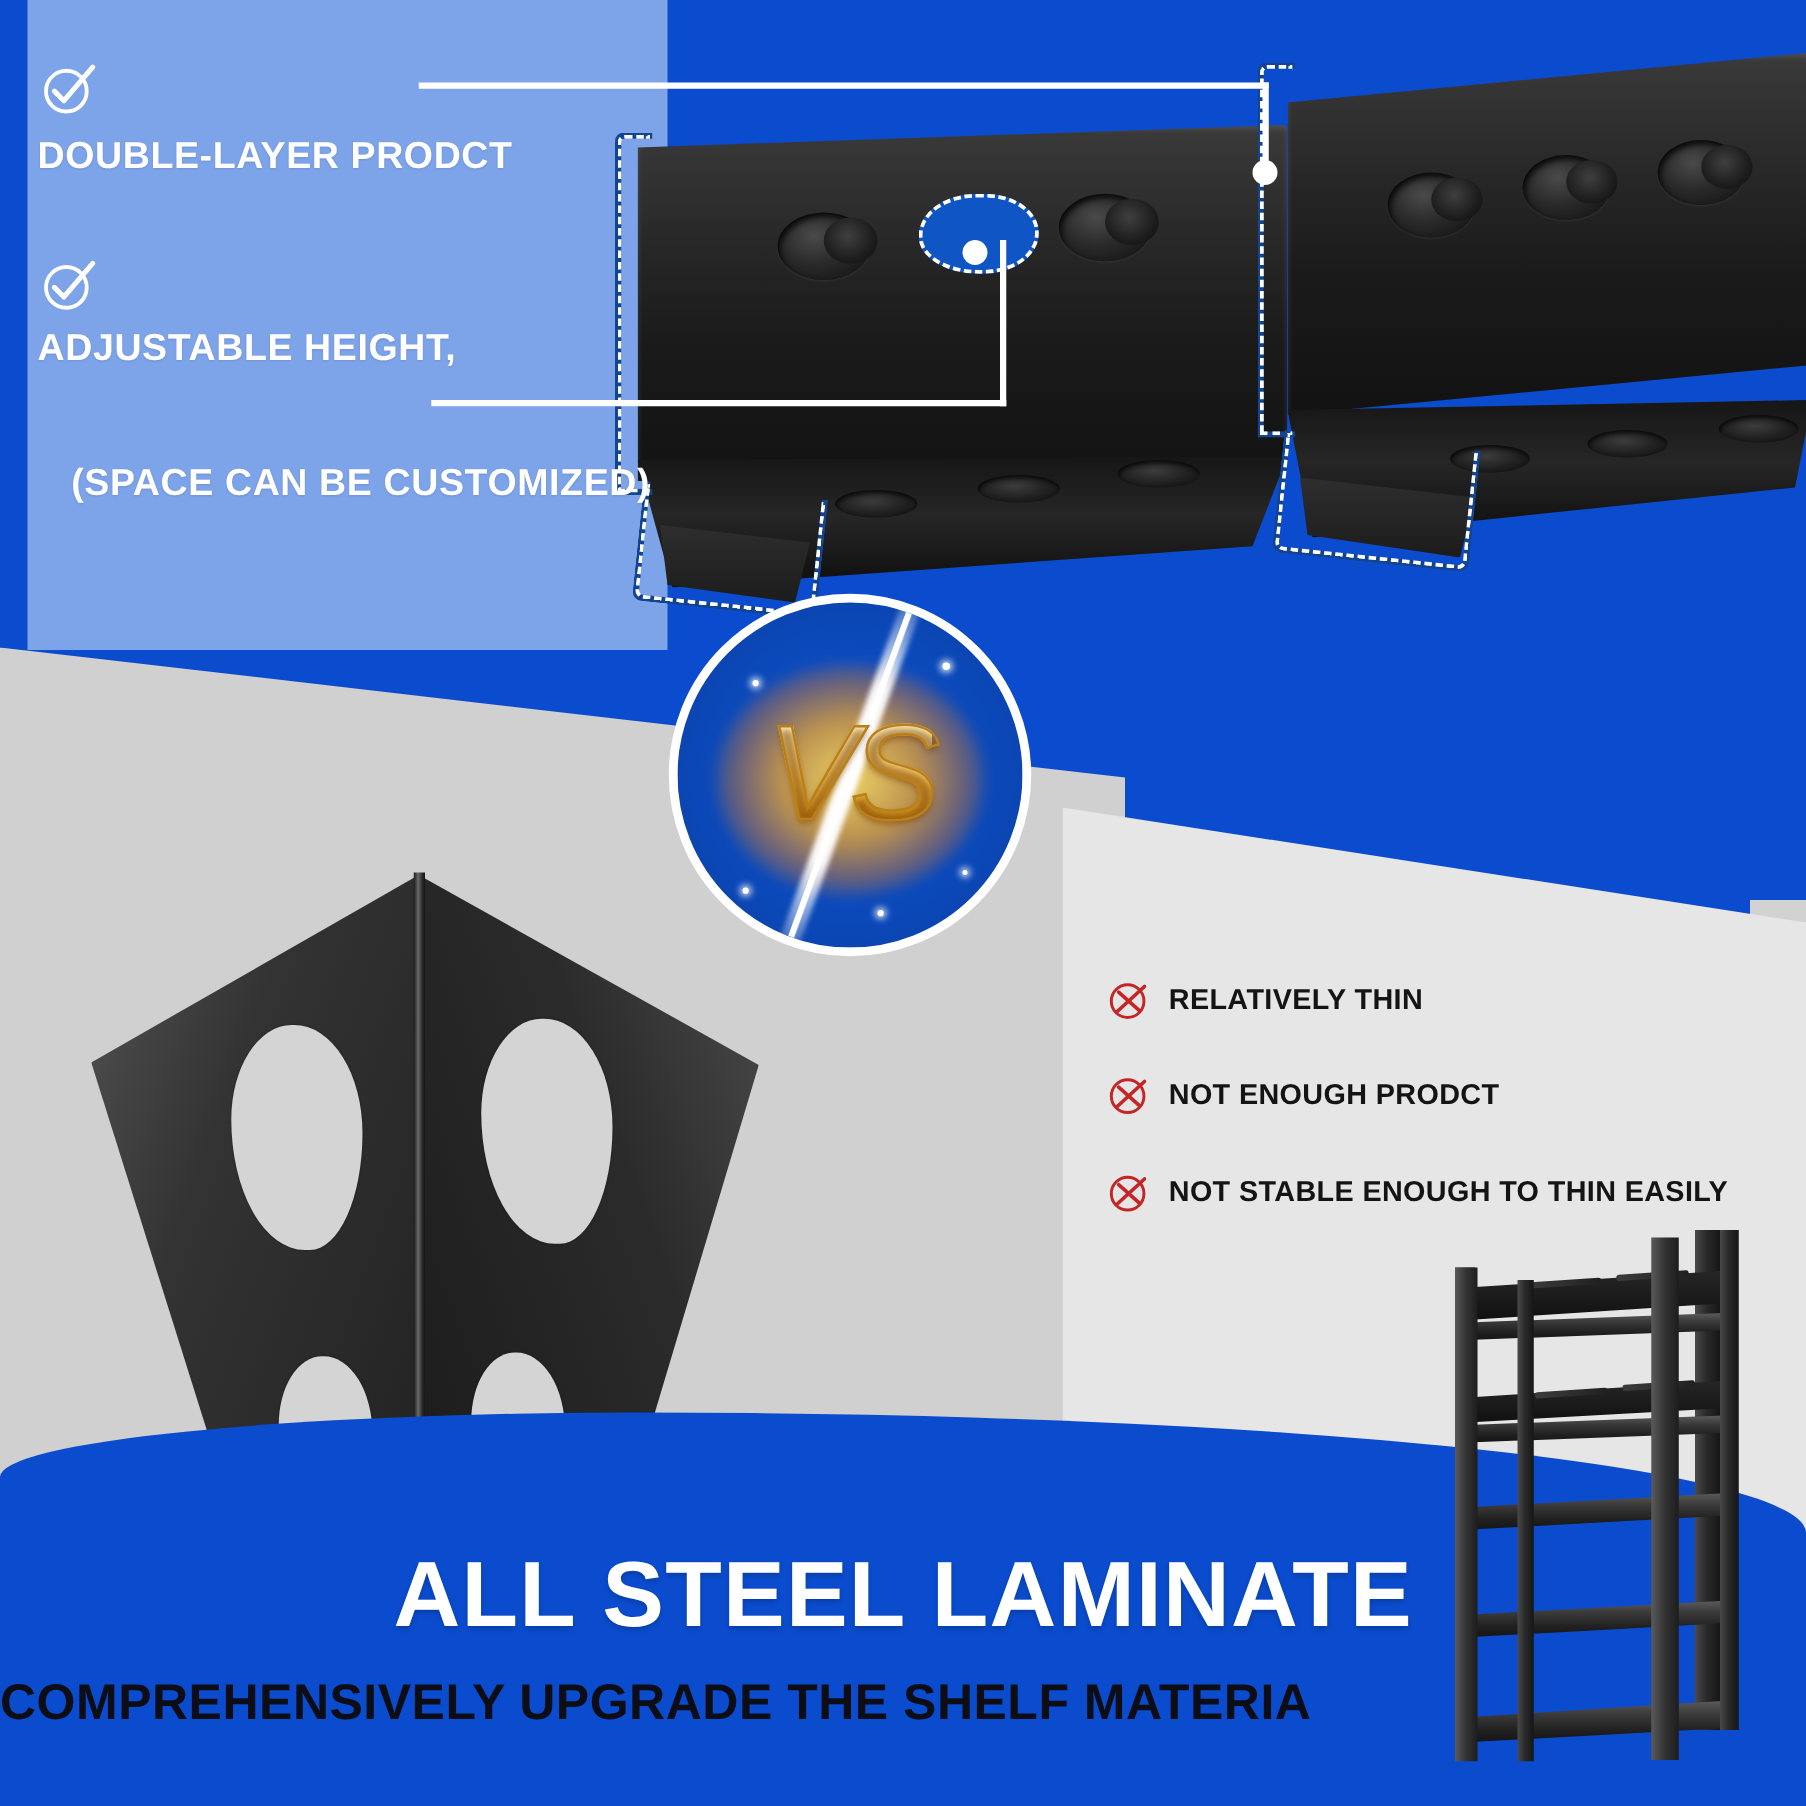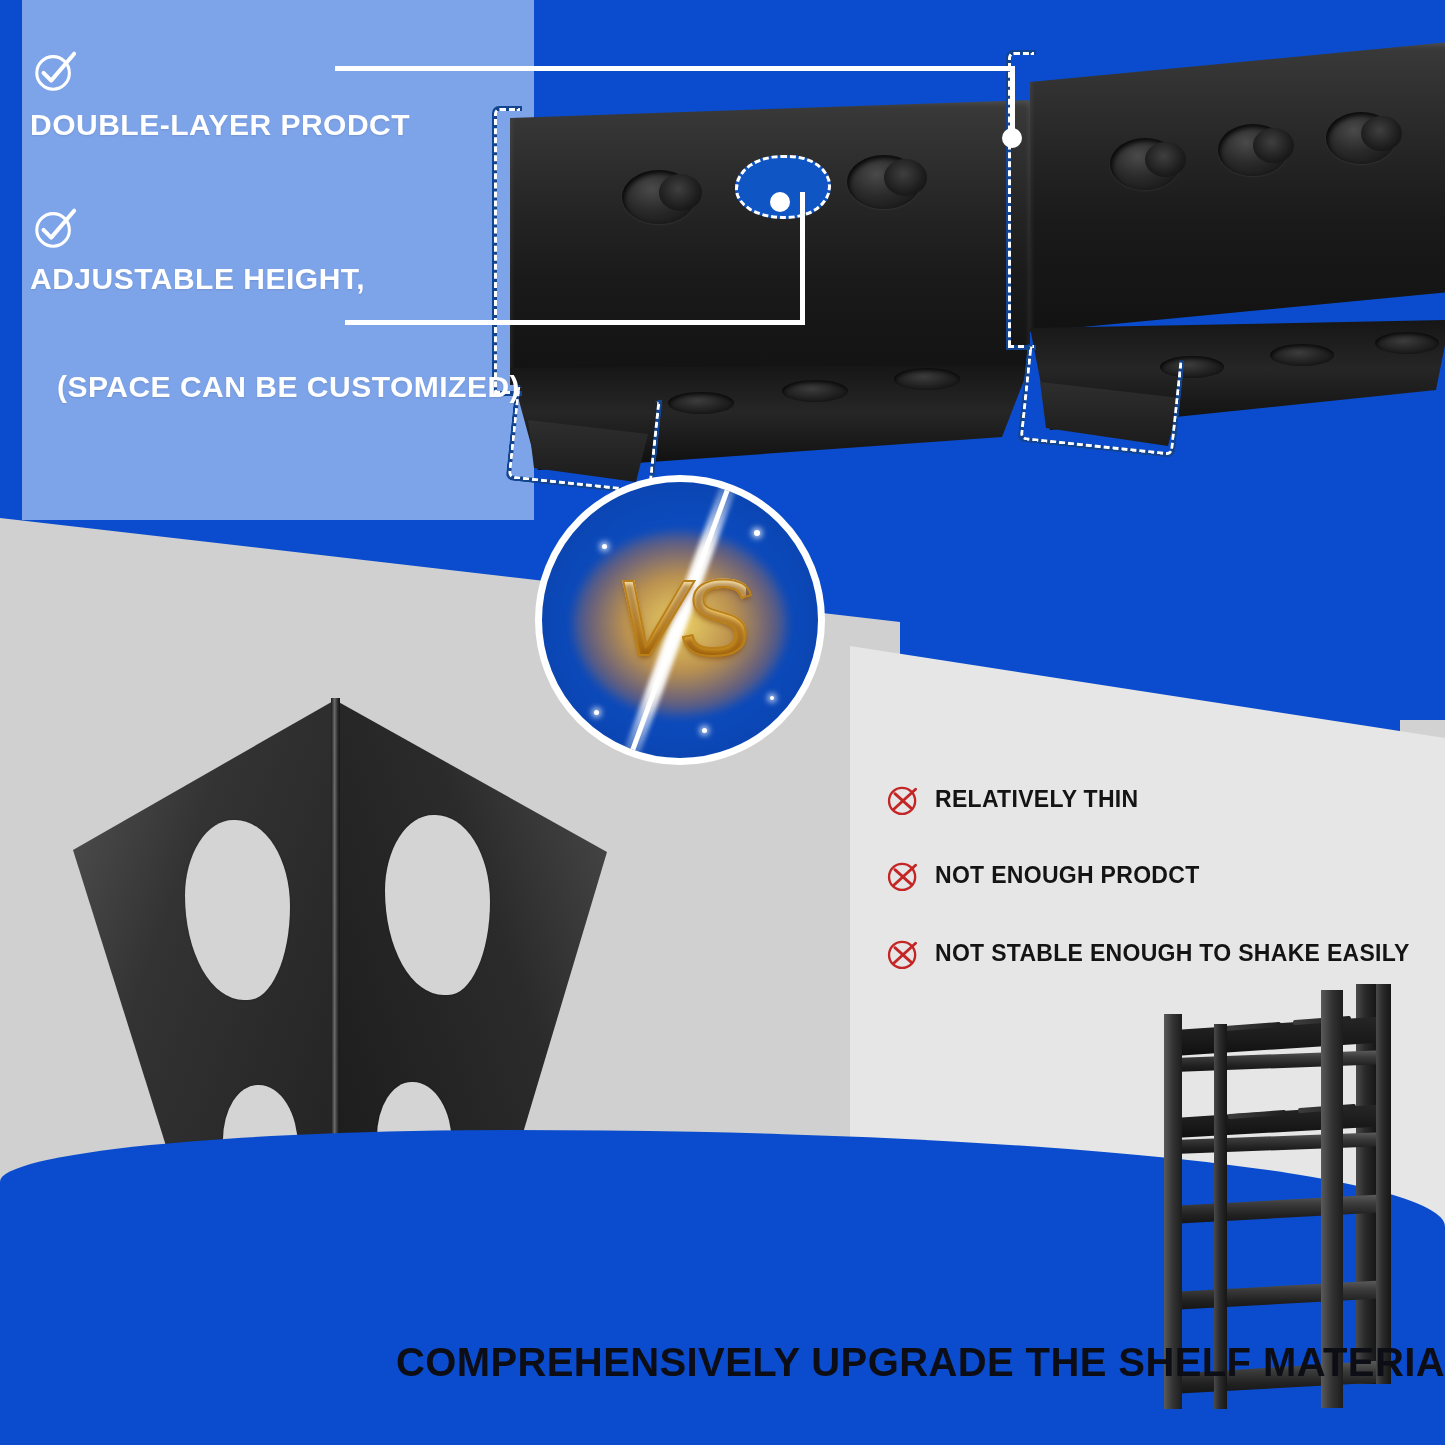--- a/index.html
+++ b/index.html
@@ -258,21 +258,21 @@
   }
   .title-main {
     position:absolute; left:0; right:0; top:1233px;
     text-align:center;
     font-size:74px; font-weight:bold; color:#ffffff;
     letter-spacing:1px;
     text-shadow:0 2px 4px rgba(0,0,0,.18);
   }
   .title-sub {
     position:absolute; left:0; right:0; top:1340px;
-    text-align:right;
+    text-align:left;
     font-size:40px; font-weight:bold; color:#0d0d16;
     letter-spacing:.4px;
   }
 </style>
 </head>
 <body>
 
 <div id="stage">
 
   <div class="top-blue"></div>
@@ -407,21 +407,21 @@
     </div>
 
     <div class="neg-item">
       <span class="x-ico" style="left:885px;top:936px;">
         <svg viewBox="0 0 40 40" width="36" height="36">
           <circle cx="19" cy="21" r="14.5" fill="none" stroke="#c42525" stroke-width="2.6"></circle>
           <path d="M10 30 L34 8" fill="none" stroke="#c42525" stroke-width="3.2" stroke-linecap="round"></path>
           <path d="M11 13 L29 29" fill="none" stroke="#c42525" stroke-width="3.2" stroke-linecap="round"></path>
         </svg>
       </span>
-      <span class="neg-text" style="left:935px;top:940px;">NOT STABLE ENOUGH TO SHAKE EASILY</span>
+      <span class="neg-text" style="left:935px;top:940px;">NOT STABLE ENOUGH TO THIN EASILY</span>
     </div>
 
   </div>
 
   <div class="bottom-banner"></div>
   <div class="bottom-banner-fill"></div>
 
   <div class="shelf-wrap">
 
     <div class="post" style="left:228px;top:12px;width:20px;height:400px;"></div>
@@ -447,15 +447,16 @@
          clip-path:polygon(0 12px, 220px 0, 220px 18px, 0 30px);"></div>
     <div class="shelf-board" style="left:42px;top:388px;width:220px;height:34px;
          clip-path:polygon(0 14px, 220px 0, 220px 22px, 0 34px);"></div>
 
     <div class="post post-l" style="left:36px;top:42px;width:18px;height:395px;"></div>
     <div class="post" style="left:86px;top:52px;width:13px;height:385px;"></div>
     <div class="post post-l" style="left:193px;top:18px;width:22px;height:418px;"></div>
     <div class="post" style="left:248px;top:12px;width:15px;height:400px;"></div>
   </div>
 
+  <div class="title-main">ALL STEEL LAMINATE</div>
   <div class="title-sub">COMPREHENSIVELY UPGRADE THE SHELF MATERIA</div>
 
 </div>
 
 </body></html>

